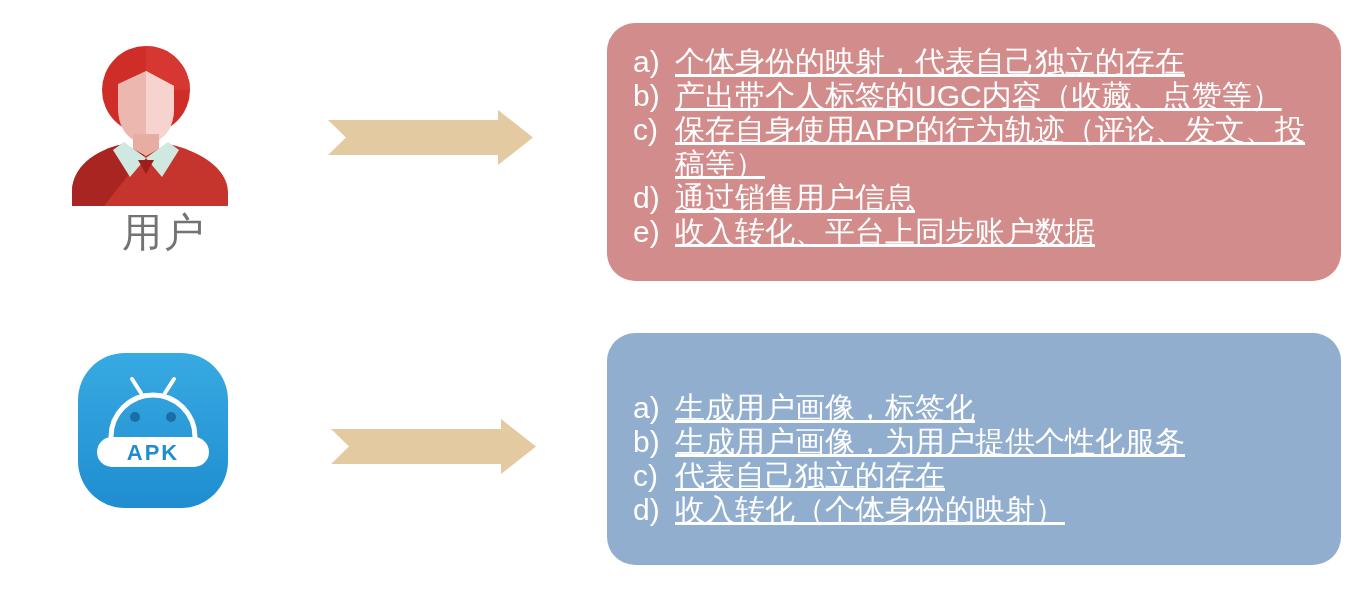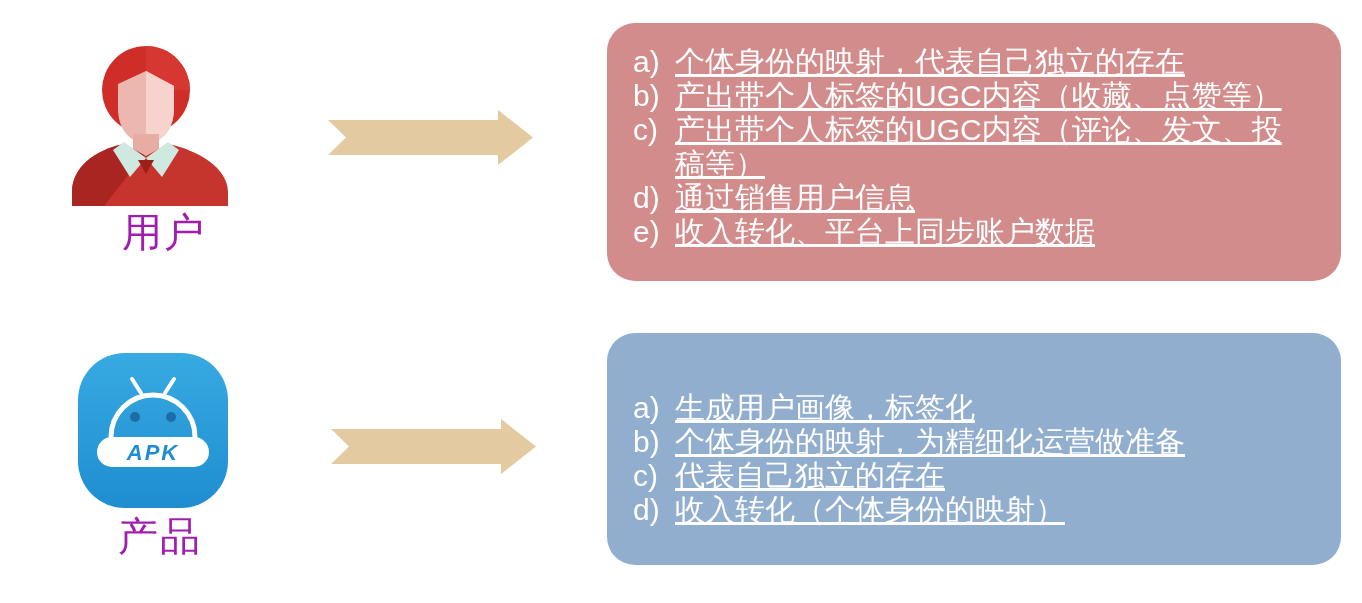--- a/index.html
+++ b/index.html
@@ -10,26 +10,26 @@
 
   
   .icon-block { position: absolute; }
   .icon-block svg { display: block; }
   .entity-label {
     position: absolute;
     width: 160px;
     text-align: center;
     font-size: 40px;
     line-height: 44px;
-    color: #a21caf;
+    color: #737373;
     letter-spacing: 2px;
   }
   #user-icon    { left: 70px;  top: 44px;  width: 160px; height: 162px; }
   #user-label   { left: 84px;  top: 210px; }
-  #product-icon { left: 78px;  top: 353px; width: 150px; height: 155px; font-style: italic; }
+  #product-icon { left: 78px;  top: 353px; width: 150px; height: 155px; }
   #product-label{ left: 80px;  top: 514px; }
 
   
   .flow-arrow { position: absolute; width: 205px; height: 55px; }
   #arrow-user    { left: 328px; top: 110px; }
   #arrow-product { left: 331px; top: 419px; }
 
   
   .panel {
     position: absolute;
@@ -87,21 +87,21 @@
         <li class="point-item">
           <span class="point-marker">a)</span>
           <span class="point-text">个体身份的映射，代表自己独立的存在</span>
         </li>
         <li class="point-item">
           <span class="point-marker">b)</span>
           <span class="point-text">产出带个人标签的UGC内容（收藏、点赞等）</span>
         </li>
         <li class="point-item">
           <span class="point-marker">c)</span>
-          <span class="point-text">产出带个人标签的UGC内容（评论、发文、投稿等）</span>
+          <span class="point-text">保存自身使用APP的行为轨迹（评论、发文、投稿等）</span>
         </li>
         <li class="point-item">
           <span class="point-marker">d)</span>
           <span class="point-text">通过销售用户信息</span>
         </li>
         <li class="point-item">
           <span class="point-marker">e)</span>
           <span class="point-text">收入转化、平台上同步账户数据</span>
         </li>
       </ul>
@@ -122,37 +122,36 @@
       <line x1="54" y1="26" x2="63" y2="40" stroke="#ffffff" stroke-width="4" stroke-linecap="round"></line>
       <line x1="96" y1="26" x2="87" y2="40" stroke="#ffffff" stroke-width="4" stroke-linecap="round"></line>
 
       <circle cx="57" cy="64" r="5" fill="#1b6da6"></circle>
       <circle cx="93" cy="64" r="5" fill="#1b6da6"></circle>
 
       <rect x="19" y="84" width="112" height="30" rx="15" fill="#ffffff"></rect>
       <text x="75" y="107" text-anchor="middle" font-size="22" font-weight="bold" letter-spacing="2" fill="#1f8dd0" font-family="Liberation Sans, sans-serif">APK</text>
     </svg>
   </div>
-  <div class="entity-label" id="product-label">产品</div>
 
   <div class="flow-arrow" id="arrow-product">
     <svg viewBox="0 0 205 55" width="205" height="55">
       <path d="M0,10 L170,10 L170,0 L205,27.5 L170,55 L170,45 L0,45 L18,27.5 Z" fill="#e3caa0"></path>
     </svg>
   </div>
 
   <div class="panel" id="product-panel">
     <ul class="point-list">
         <li class="point-item">
           <span class="point-marker">a)</span>
           <span class="point-text">生成用户画像，标签化</span>
         </li>
         <li class="point-item">
           <span class="point-marker">b)</span>
-          <span class="point-text">个体身份的映射，为精细化运营做准备</span>
+          <span class="point-text">生成用户画像，为用户提供个性化服务</span>
         </li>
         <li class="point-item">
           <span class="point-marker">c)</span>
           <span class="point-text">代表自己独立的存在</span>
         </li>
         <li class="point-item">
           <span class="point-marker">d)</span>
           <span class="point-text">收入转化（个体身份的映射）</span>
         </li>
       </ul>

